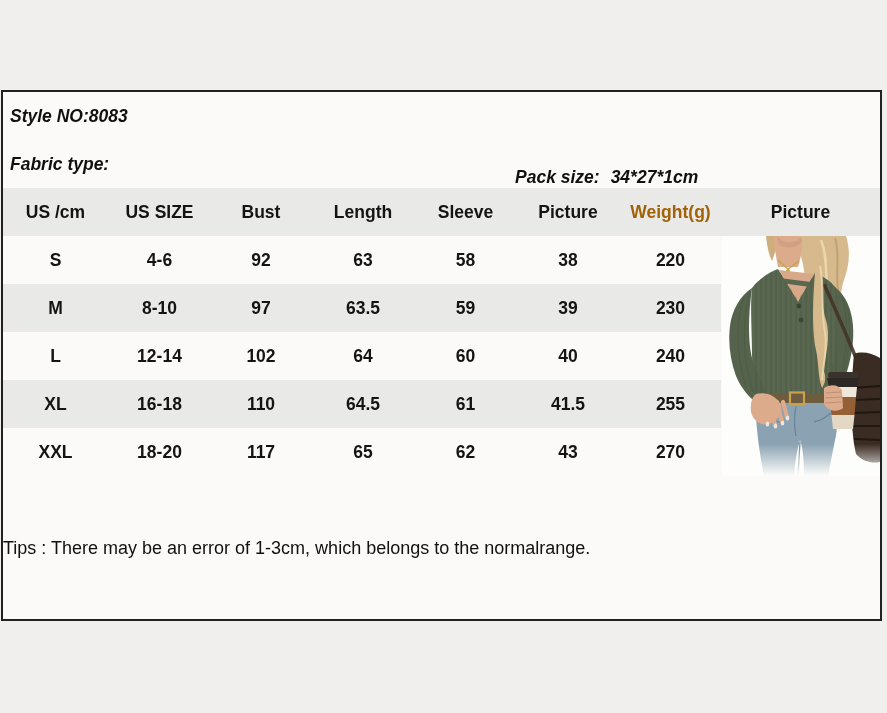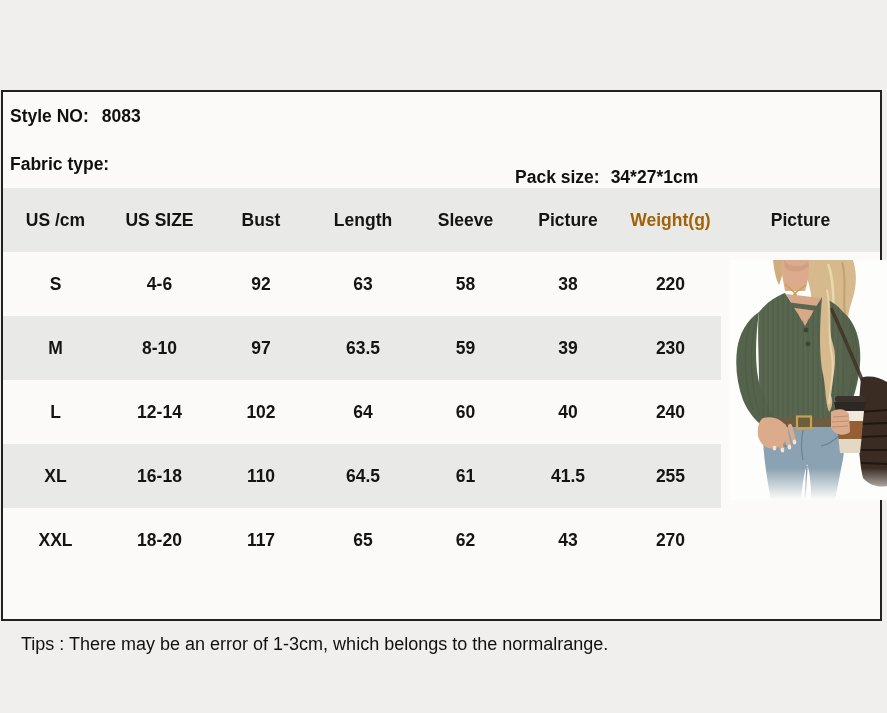--- a/index.html
+++ b/index.html
@@ -19,56 +19,57 @@
     box-sizing: content-box;
   }
   .info-row {
     height: 48px;
     display: flex;
     align-items: center;
     padding-left: 7px;
     font-size: 17.5px;
     font-weight: bold;
     color: #101010;
-  }
-  .info-row .value { margin-left: 13px; }
+    font-style: italic;
+  }
+  .info-row .value { }
   .fabric-row { position: relative; }
   .pack-group {
     position: absolute;
     left: 512px; top: 0;
     height: 48px;
     display: flex;
     align-items: flex-end;
   }
   .pack-group .value { margin-left: 11px; }
   table.size-table {
     width: 100%;
     border-collapse: collapse;
     table-layout: fixed;
   }
   .size-table th, .size-table td {
     height: 48px;
-    padding: 8px;
+    padding: 0;
     text-align: center;
     vertical-align: middle;
     font-size: 17.5px;
     font-weight: bold;
     color: #141414;
   }
   .size-table thead tr { background: #e9e9e7; }
   .size-table tbody tr:nth-child(even) { background: #e9e9e7; }
   .size-table td.pic-cell {
     background: #fbfaf8;
     vertical-align: top;
     overflow: visible;
   }
   .pic-cell svg { display: block; margin: 0 auto; }
   .tips {
     margin-top: 62px;
-    padding-left: 18px;
+    padding-left: 0;
     font-size: 18px;
     font-weight: 400;
     color: #111;
   }
 </style>
 </head>
 <body>
 
 <div class="frame">
 

